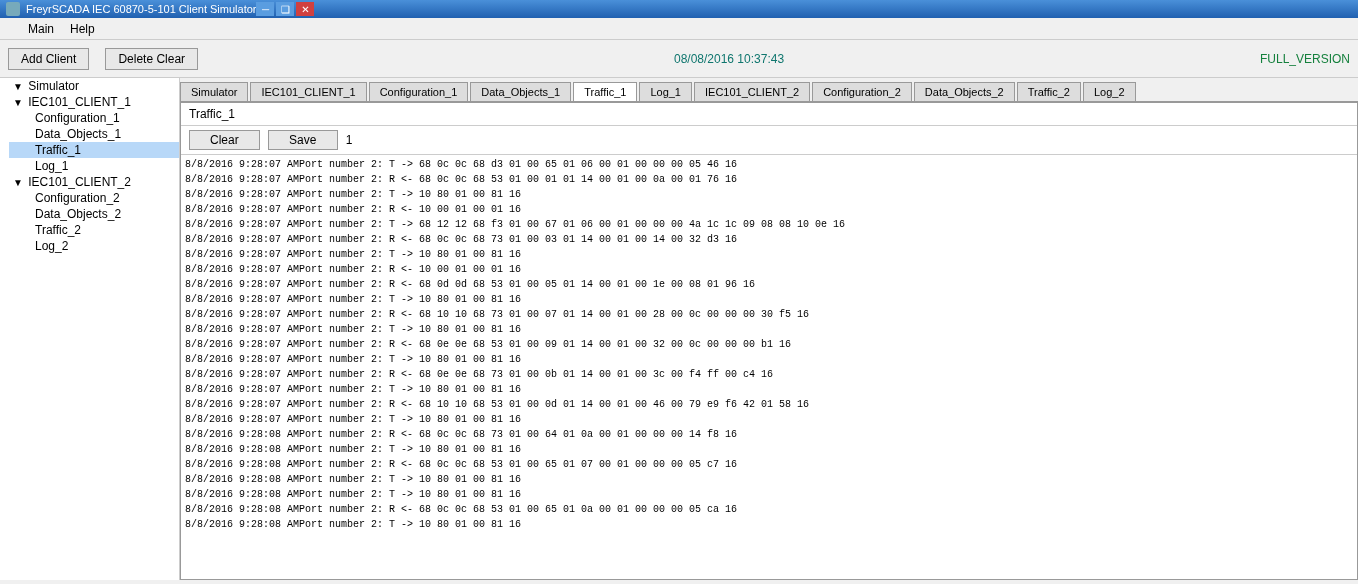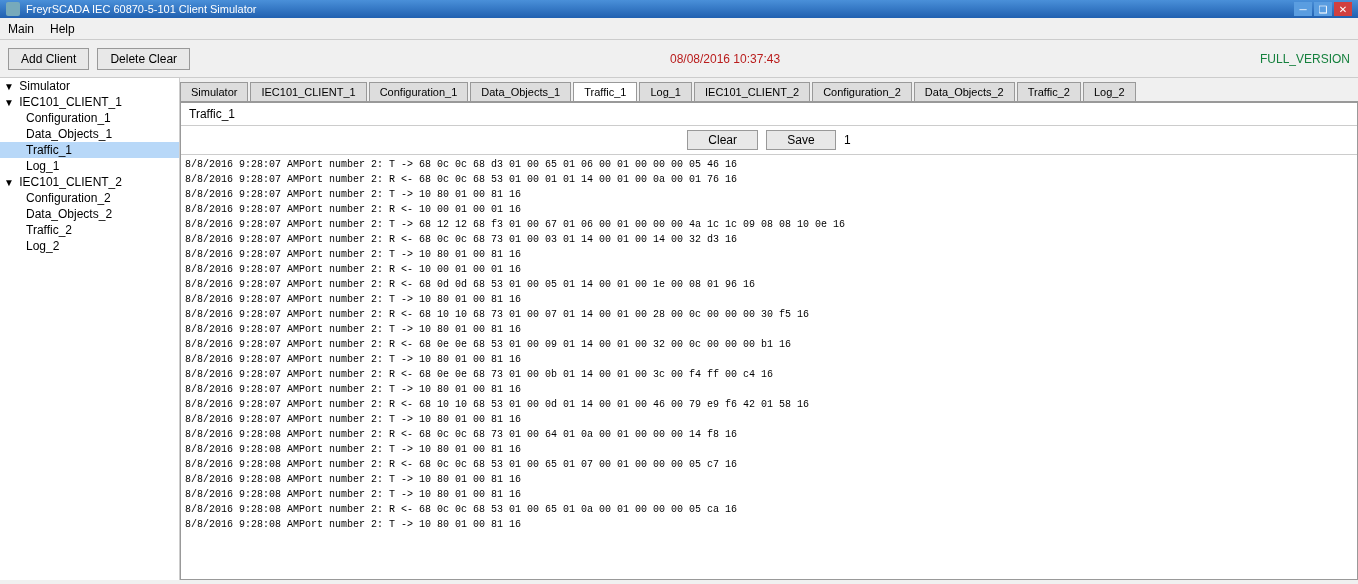--- a/index.html
+++ b/index.html
@@ -11,21 +11,21 @@
       width: 1358px;
       height: 584px;
     }
     .title-bar {
       background: linear-gradient(to bottom, #4a90d9, #2060b0);
       color: white;
       height: 16px;
       display: flex;
       align-items: center;
       padding: 9px 6px;
-      justify-content: space-between;
+      justify-content: flex-start;
     }
     .title-bar-left {
       display: flex;
       align-items: center;
       gap: 6px;
     }
     .title-bar-icon {
       width: 14px;
       height: 14px;
       background: #7ab;
@@ -51,71 +51,72 @@
       background: #5a9de0;
       color: white;
     }
     .title-btn.close { background: #d04040; }
     .menu-bar {
       background: #f0f0f0;
       height: 22px;
       display: flex;
       align-items: center;
       border-bottom: 1px solid #ccc;
-      padding: 0 0;
+      padding: 0 20px;
     }
     .menu-item {
       padding: 2px 8px;
       cursor: pointer;
       font-size: 12px;
     }
     .toolbar {
       background: #f0f0f0;
       height: 38px;
       display: flex;
       align-items: center;
       padding: 0 8px;
       border-bottom: 1px solid #ccc;
       justify-content: space-between;
     }
     .toolbar-left {
       display: flex;
       align-items: center;
-      gap: 8px;
+      gap: 16px;
     }
     .toolbar-btn {
       background: #e8e8e8;
       border: 1px solid #999;
       padding: 3px 12px;
       cursor: pointer;
       font-size: 12px;
     }
     .toolbar-datetime {
       font-size: 12px;
-      color: #b91c1c;
+      color: #0f766e;
     }
     .toolbar-version {
       font-size: 12px;
       color: #15803d;
     }
     .main-area {
       display: flex;
       height: calc(584px - 22px - 22px - 38px);
     }
     .sidebar {
       width: 180px;
       background: white;
       border-right: 1px solid #ccc;
       overflow-y: auto;
       font-size: 12px;
     }
     .tree-item {
       padding: 1px 4px;
       cursor: pointer;
       white-space: nowrap;
+      margin-left: 9px;
     }
     .tree-item.selected { background: #b8d8f8; }
     .tree-root { font-weight: normal; padding-left: 4px; }
     .tree-l1 { }
     .tree-l2 { padding-left: 26px; }
     .triangle { display: inline-block; margin-right: 2px; font-size: 10px; }
     .content-area {
       flex: 1;
       display: flex;
       flex-direction: column;
@@ -162,21 +163,21 @@
       border-bottom: 1px solid #ccc;
       background: white;
     }
     .traffic-toolbar {
       display: flex;
       align-items: center;
       padding: 4px 8px;
       gap: 8px;
       border-bottom: 1px solid #ccc;
       background: white;
-      justify-content: center;
+      justify-content: flex-start;
     }
     .traffic-toolbar-left {
       display: flex;
       gap: 8px;
     }
     .traffic-btn {
       background: #e8e8e8;
       border: 1px solid #999;
       padding: 2px 20px;
       cursor: pointer;

